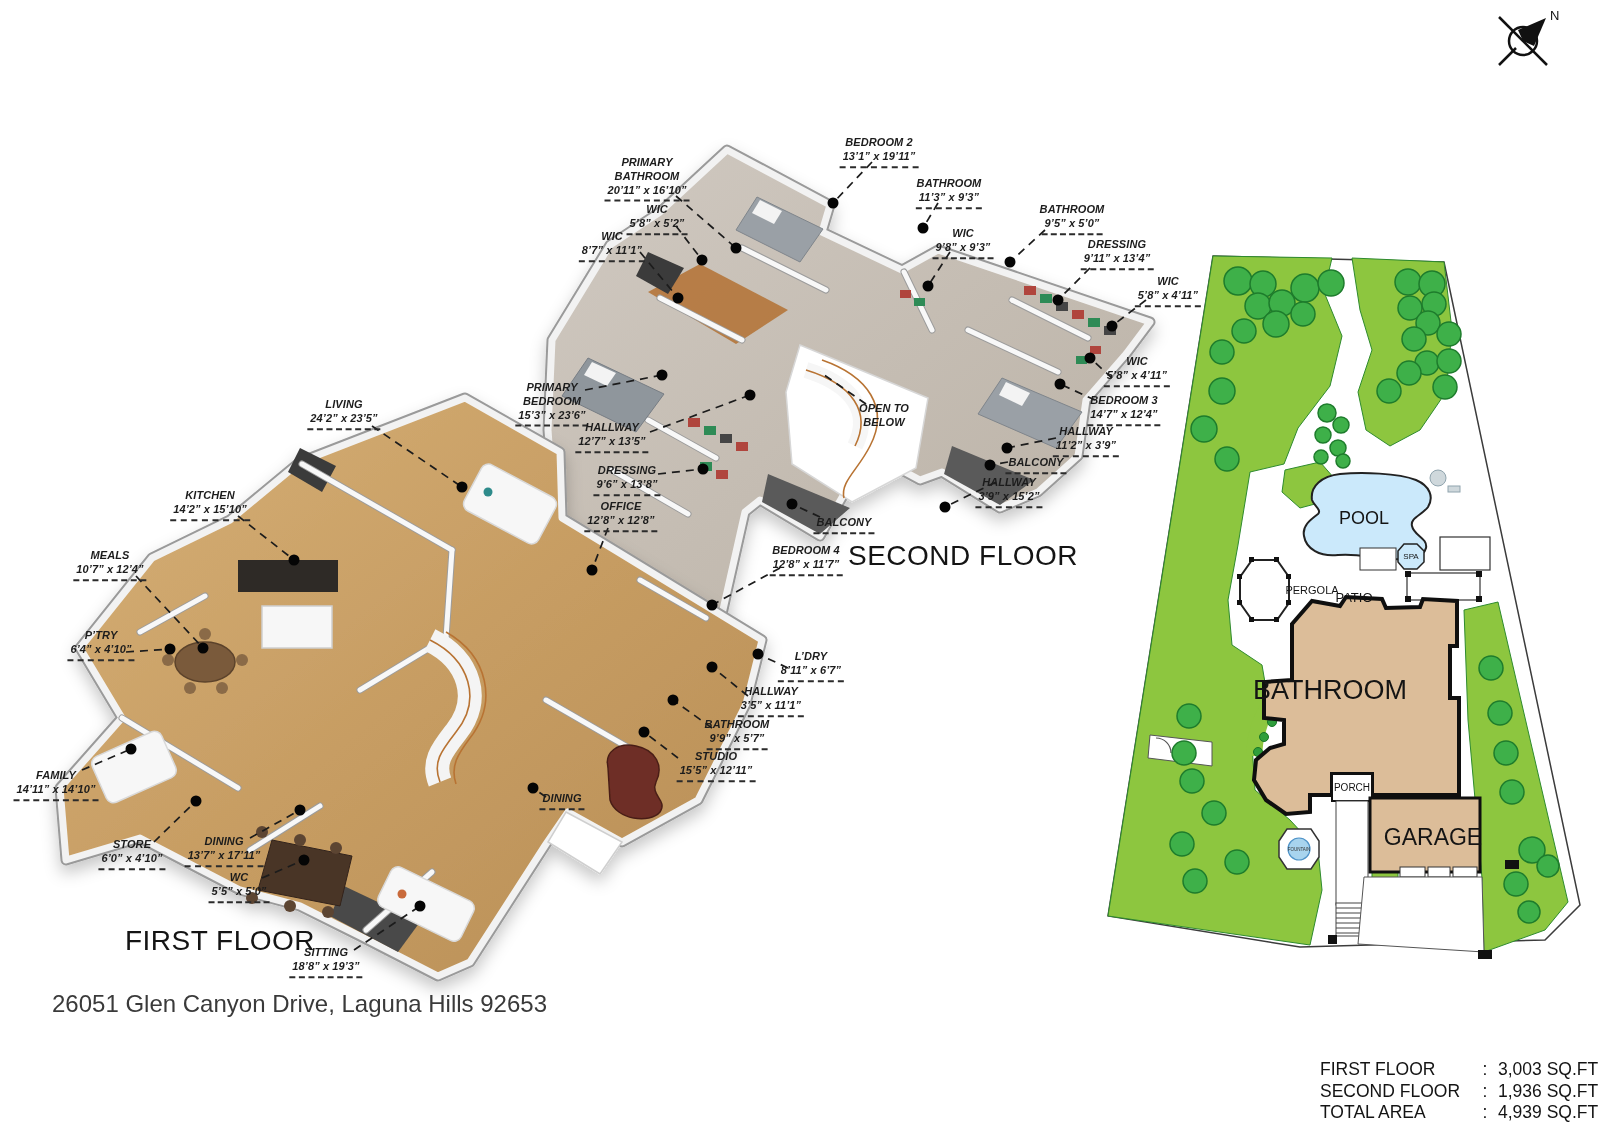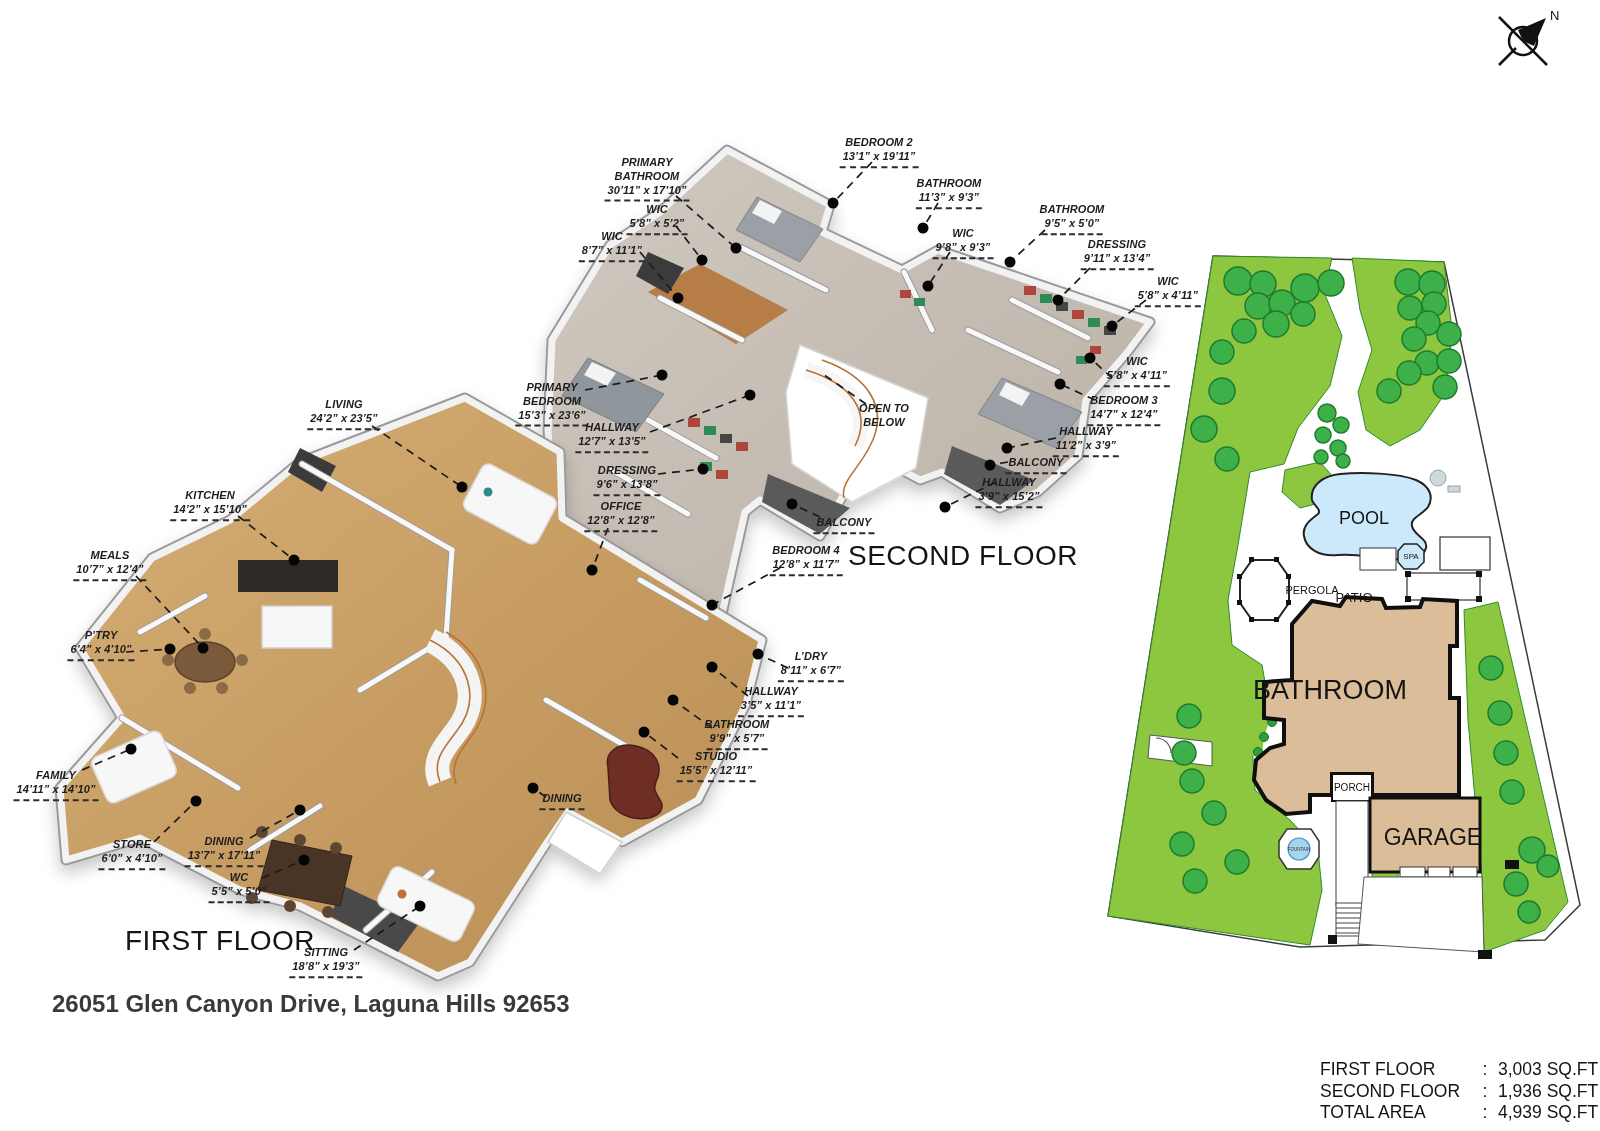--- a/index.html
+++ b/index.html
@@ -11,21 +11,21 @@
        font-size:11px;line-height:1.25;font-weight:bold;letter-spacing:.1px;color:#1c1c1c;font-style:italic;}
   .lbl .room{white-space:pre-line;}
   .lbl .dims{display:inline-block;font-weight:bold;border-bottom:2px dashed #2b2b2b;padding:0 3px 2px;}
   .lbl .dims:empty{display:none;border:none;}
   .lbl.u .room{border-bottom:2px dashed #2b2b2b;padding:0 3px 2px;}
   
   .floor-title{position:absolute;transform:translate(-50%,-50%);font-size:28px;letter-spacing:.5px;
                color:#141414;z-index:5;white-space:nowrap;}
   
   .site-lbl{position:absolute;transform:translate(-50%,-50%);color:#141414;z-index:5;white-space:nowrap;}
-  .address{position:absolute;left:52px;top:990px;font-size:24px;color:#3a3a3a;z-index:5;white-space:nowrap;font-weight:bold;}
+  .address{position:absolute;left:52px;top:990px;font-size:24px;color:#3a3a3a;z-index:5;white-space:nowrap;}
   .area-table{position:absolute;left:1320px;top:1059px;z-index:5;font-size:17.5px;color:#141414;}
   .area-table .ar{display:flex;height:21.5px;align-items:center;}
   .area-table .al{width:152px;}
   .area-table .ac{width:26px;text-align:center;}
   .area-table .av{width:110px;}
 </style>
 </head>
 <body>
 
 <div class="canvas">
@@ -396,21 +396,21 @@
   <g>
     <circle cx="1523" cy="41" r="14" fill="none" stroke="#111" stroke-width="2.5"></circle>
     <line x1="1499" y1="17" x2="1547" y2="65" stroke="#111" stroke-width="2.5"></line>
     <line x1="1499" y1="65" x2="1516" y2="48" stroke="#111" stroke-width="2.5"></line>
     <polygon points="1523,41 1518,30 1546,18 1534,46" fill="#111"></polygon>
     <text x="1550" y="20" font-family="Liberation Sans, sans-serif" font-size="13" fill="#111">N</text>
   </g>
 </svg>
 
 <div class="lbl" style="left:647px;top:179px"><div class="room">PRIMARY
-BATHROOM</div><div class="dims">30’11” x 17’10”</div></div>
+BATHROOM</div><div class="dims">20’11” x 16’10”</div></div>
 <div class="lbl" style="left:657px;top:219px"><div class="room">WIC</div><div class="dims">5’8” x 5’2”</div></div>
 <div class="lbl" style="left:612px;top:246px"><div class="room">WIC</div><div class="dims">8’7” x 11’1”</div></div>
 <div class="lbl" style="left:879px;top:152px"><div class="room">BEDROOM 2</div><div class="dims">13’1” x 19’11”</div></div>
 <div class="lbl" style="left:949px;top:193px"><div class="room">BATHROOM</div><div class="dims">11’3” x 9’3”</div></div>
 <div class="lbl" style="left:963px;top:243px"><div class="room">WIC</div><div class="dims">9’8” x 9’3”</div></div>
 <div class="lbl" style="left:1072px;top:219px"><div class="room">BATHROOM</div><div class="dims">9’5” x 5’0”</div></div>
 <div class="lbl" style="left:1117px;top:254px"><div class="room">DRESSING</div><div class="dims">9’11” x 13’4”</div></div>
 <div class="lbl" style="left:1168px;top:291px"><div class="room">WIC</div><div class="dims">5’8” x 4’11”</div></div>
 <div class="lbl" style="left:1137px;top:371px"><div class="room">WIC</div><div class="dims">5’8” x 4’11”</div></div>
 <div class="lbl" style="left:552px;top:404px"><div class="room">PRIMARY

